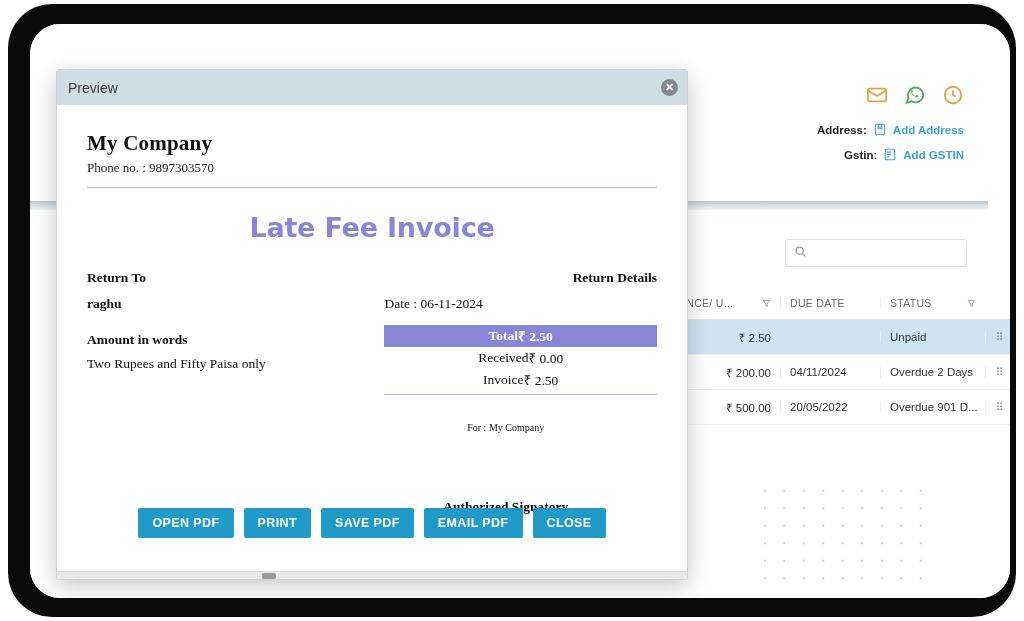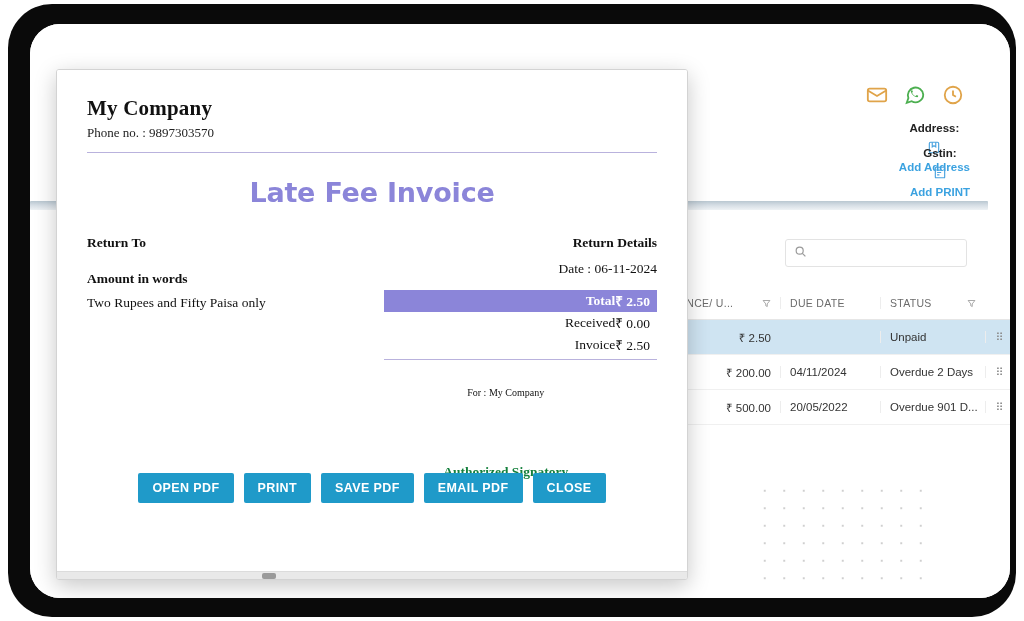--- a/index.html
+++ b/index.html
@@ -45,27 +45,26 @@
     right: 46px;
     top: 60px;
     display: flex;
     gap: 16px;
     align-items: center;
   }
   .topicon { width: 22px; height: 22px; display: block; }
 
   #address-row, #gstin-row {
     position: absolute;
-    right: 40px;
+    right: 46px;
     display: flex;
     align-items: center;
     gap: 6px;
     font-size: 11.5px;
     white-space: nowrap;
-    flex-direction: column;
   }
   #address-row { top: 98px; }
   #gstin-row   { top: 123px; }
   .meta-label { color: #222; font-weight: bold; font-size: 11.5px; }
   .meta-link  { color: #3ba2e0; font-weight: bold; font-size: 11.5px; }
   .meta-icon  { width: 14px; height: 15px; display: block; }
 
   #divider-bar {
     position: absolute;
     left: 0px;
@@ -239,26 +238,26 @@
   .val-plain {
     font-family: "Liberation Serif", serif;
     font-size: 13.5px;
     color: #111;
   }
   #customer-name { margin-top: 10px; font-weight: bold; }
   #amount-words-label { margin-top: 20px; }
   #amount-words-value { margin-top: 8px; }
 
   #return-details-title { text-align: right; }
-  #invoice-date { text-align: right; margin-top: 10px; }
+  #invoice-date { text-align: left; margin-top: 10px; }
 
   #totals-table { margin-top: 13px; width: 100%; }
   .tot-row {
     display: flex;
-    justify-content: flex-end;
+    justify-content: center;
     align-items: center;
     height: 22px;
     padding: 0 7px;
     font-family: "Liberation Serif", serif;
     font-size: 13.5px;
     color: #111;
   }
   .tot-row.highlight {
     background: #8b85d9;
     color: #ffffff;
@@ -273,21 +272,21 @@
     font-size: 10px;
     color: #111;
     padding-right: 30px;
   }
   #signatory {
     text-align: center;
     margin-top: 66px;
     font-family: "Liberation Serif", serif;
     font-size: 13.5px;
     font-weight: bold;
-    color: #15803d;
+    color: #000000;
     padding-right: 30px;
   }
 
   #modal-footer {
     position: absolute;
     left: 0; right: 0; bottom: 8px;
     display: flex;
     justify-content: center;
     gap: 10px;
   }
@@ -362,21 +361,21 @@
       </div>
 
       <div id="gstin-row">
         <span class="meta-label">Gstin:</span>
         <span>
           <svg class="meta-icon" viewBox="0 0 24 24" fill="none" stroke="#4aa3df" stroke-width="2">
             <rect x="4" y="3" width="16" height="18" rx="1"></rect>
             <path d="M7 8h7M7 12h7M7 16h4"></path>
           </svg>
         </span>
-        <span class="meta-link">Add PRINT</span>
+        <span class="meta-link">Add GSTIN</span>
       </div>
 
       <div id="divider-bar"></div>
 
       <div id="search-box">
         <span>
           <svg width="13" height="13" viewBox="0 0 24 24" fill="none" stroke="#9a9a9a" stroke-width="2.2">
             <circle cx="10.5" cy="10.5" r="6.5"></circle>
             <path d="M15.5 15.5L21 21"></path>
           </svg>
@@ -427,33 +426,38 @@
           <div class="cell c-status">Overdue 901 D...</div>
           <div class="cell c-grip"><span class="grip">⠿</span></div>
         </div>
       </div>
 
       <div id="dot-grid"></div>
     </div>
 
     <div id="preview-modal">
 
+      <div id="modal-titlebar">
+        <span id="modal-title">Preview</span>
+        <span id="modal-close">✕</span>
+      </div>
 
       <div id="modal-body">
 
         <div id="company-name">My Company</div>
         <div id="company-phone">Phone no. : 9897303570</div>
         <div id="header-rule"></div>
 
         <div id="invoice-title">Late Fee Invoice</div>
 
         <div id="info-grid">
 
           <div id="return-to-col">
             <div class="lbl-bold">Return To</div>
+            <div class="lbl-bold" id="customer-name">raghu</div>
             <div class="lbl-bold" id="amount-words-label">Amount in words</div>
             <div class="val-plain" id="amount-words-value">Two Rupees and Fifty Paisa only</div>
           </div>
 
           <div id="return-details-col">
             <div class="lbl-bold" id="return-details-title">Return Details</div>
             <div class="val-plain" id="invoice-date">Date : 06-11-2024</div>
 
             <div id="totals-table">
               <div class="tot-row highlight">

